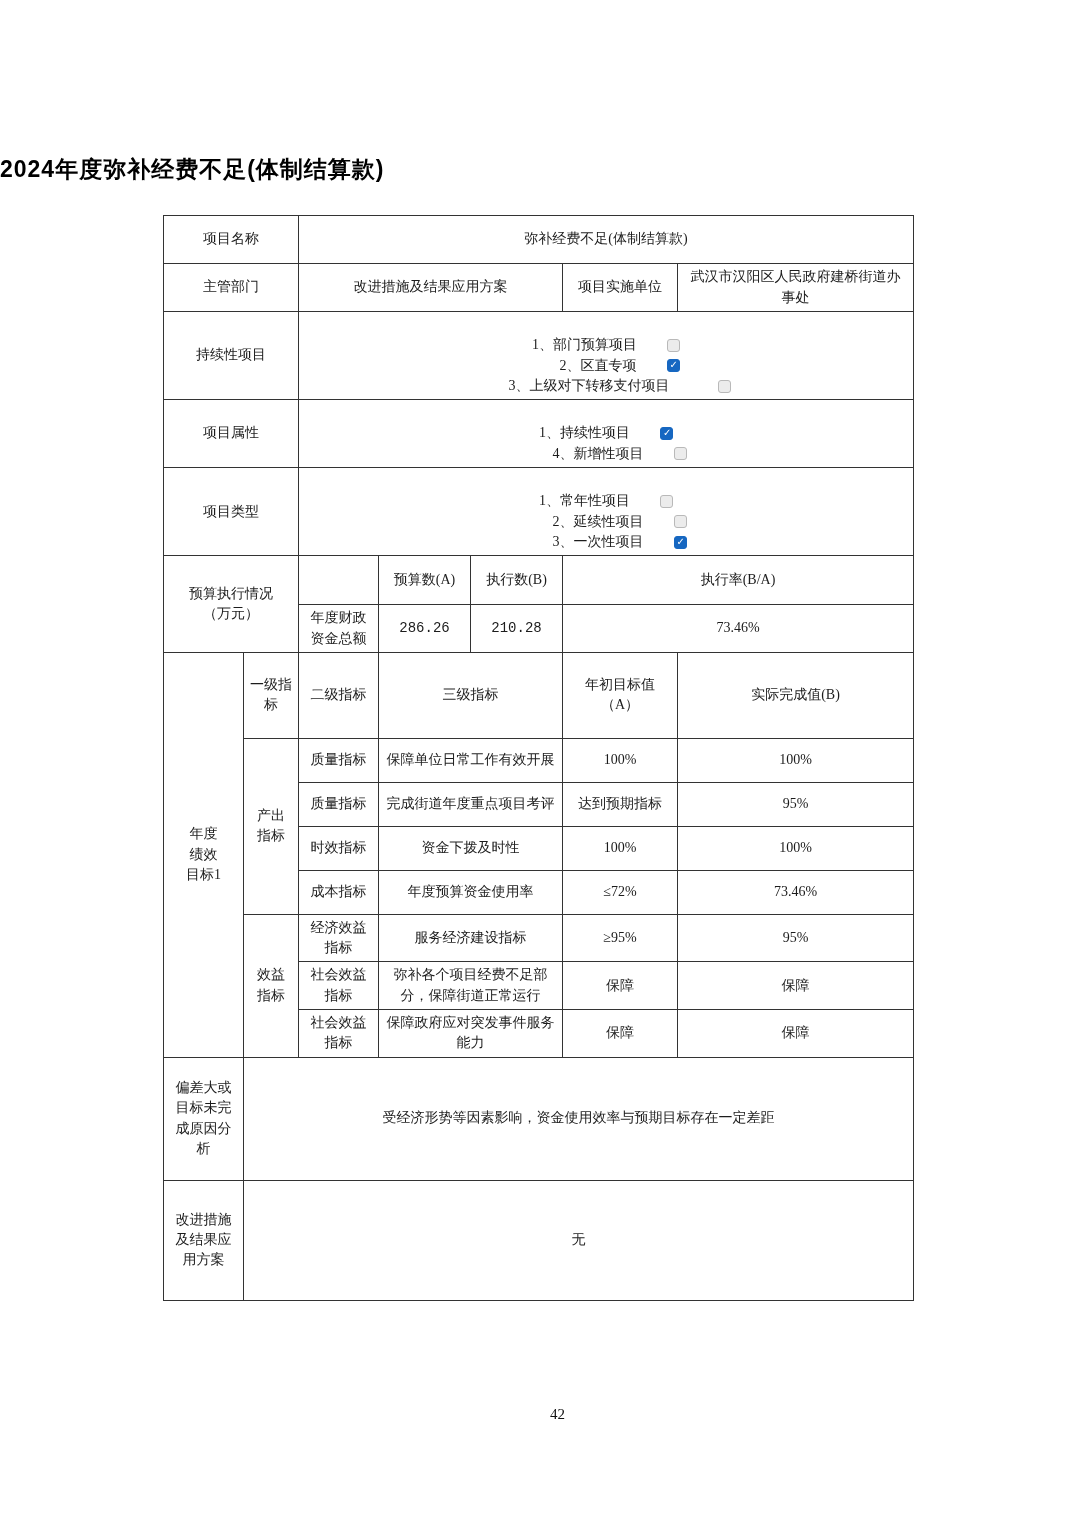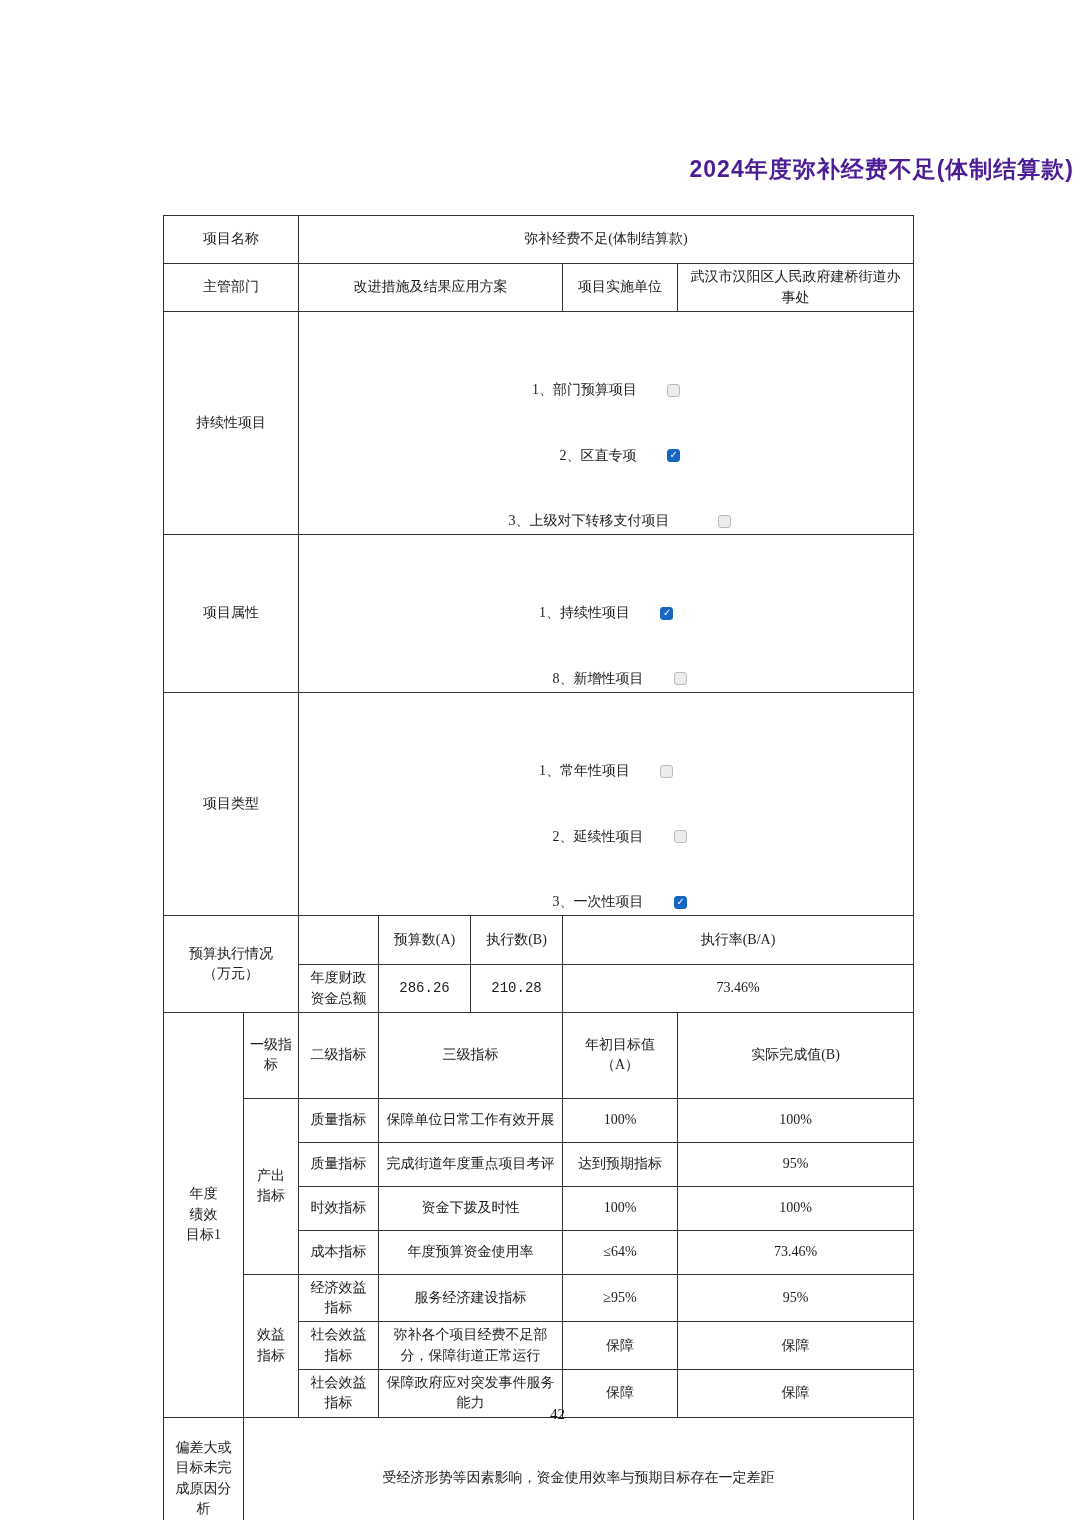--- a/index.html
+++ b/index.html
@@ -1,32 +1,32 @@
 <!DOCTYPE html>
 <html><head>
 <meta charset="utf-8">
 <style>
   * { margin:0; padding:0; box-sizing:border-box; }
   html,body { width:1074px; height:1520px; background:#ffffff; }
   body { position:relative; font-family:"Liberation Serif","DejaVu Serif",serif; color:#1c1c1c; }
 
-  .title { position:absolute; top:146px; left:0; width:100%; text-align:right;
-           font-weight:bold; font-size:23px; line-height:46px; color:#4c1d95;
+  .title { position:absolute; top:146px; left:0; width:100%; text-align:left;
+           font-weight:bold; font-size:23px; line-height:46px; color:#000000;
            font-family:"Liberation Sans","DejaVu Sans",sans-serif; letter-spacing:1px; }
 
   table.doc { position:absolute; left:163px; top:215px; width:750px;
               border-collapse:collapse; table-layout:fixed; }
   table.doc td { border:1px solid #333; text-align:center; vertical-align:middle;
                  font-size:14px; padding:3px 6px; white-space:pre-line; line-height:1.45;
                  overflow:hidden; }
   td.opts { text-align:left; padding-left:9px; white-space:normal; }
   td.num  { text-align:right; padding-right:10px;font-family:Liberation Mono, monospace; }
   td.small{ font-size:12.5px; padding:2px 1px; }
 
-  .opt { display:inline-flex; align-items:center;margin-top:45px; }
+  .opt { display:inline-flex; align-items:center; }
   .opt + .opt { margin-left:27px; }
   .cb { display:inline-block; width:13px; height:13px; border-radius:3px;
         background:#ececec; border:1px solid #b9b9b9; margin-left:30px;
         position:relative; flex:0 0 auto; }
   .cb.checked { background:#1667c1; border-color:#1667c1; }
   .cb.checked::after { content:"✓"; position:absolute; left:2px; top:-2px;
         color:#fff; font-size:10px; font-weight:bold;
         font-family:"DejaVu Sans",sans-serif; }
 
   .pagenum { position:absolute; top:1406px; left:0; width:100%;
@@ -82,21 +82,21 @@
   </tr>
 
   <tr style="height:40px">
     <td colspan="2">项目属性</td>
     <td colspan="5" class="opts">
       <span class="opt">
         <span>1、持续性项目</span>
         <span class="cb checked"></span>
       </span>
       <span class="opt">
-        <span>8、新增性项目</span>
+        <span>4、新增性项目</span>
         <span class="cb"></span>
       </span>
     </td>
   </tr>
 
   <tr style="height:42px">
     <td colspan="2">项目类型</td>
     <td colspan="5" class="opts">
       <span class="opt">
         <span>1、常年性项目</span>
@@ -157,21 +157,21 @@
   </tr>
   <tr style="height:44px">
     <td>时效指标</td>
     <td colspan="2">资金下拨及时性</td>
     <td>100%</td>
     <td>100%</td>
   </tr>
   <tr style="height:44px">
     <td>成本指标</td>
     <td colspan="2">年度预算资金使用率</td>
-    <td>≤64%</td>
+    <td>≤72%</td>
     <td>73.46%</td>
   </tr>
 
   <tr style="height:44px">
     <td rowspan="3">效益
 指标</td>
     <td>经济效益指标</td>
     <td colspan="2">服务经济建设指标</td>
     <td>≥95%</td>
     <td>95%</td>

